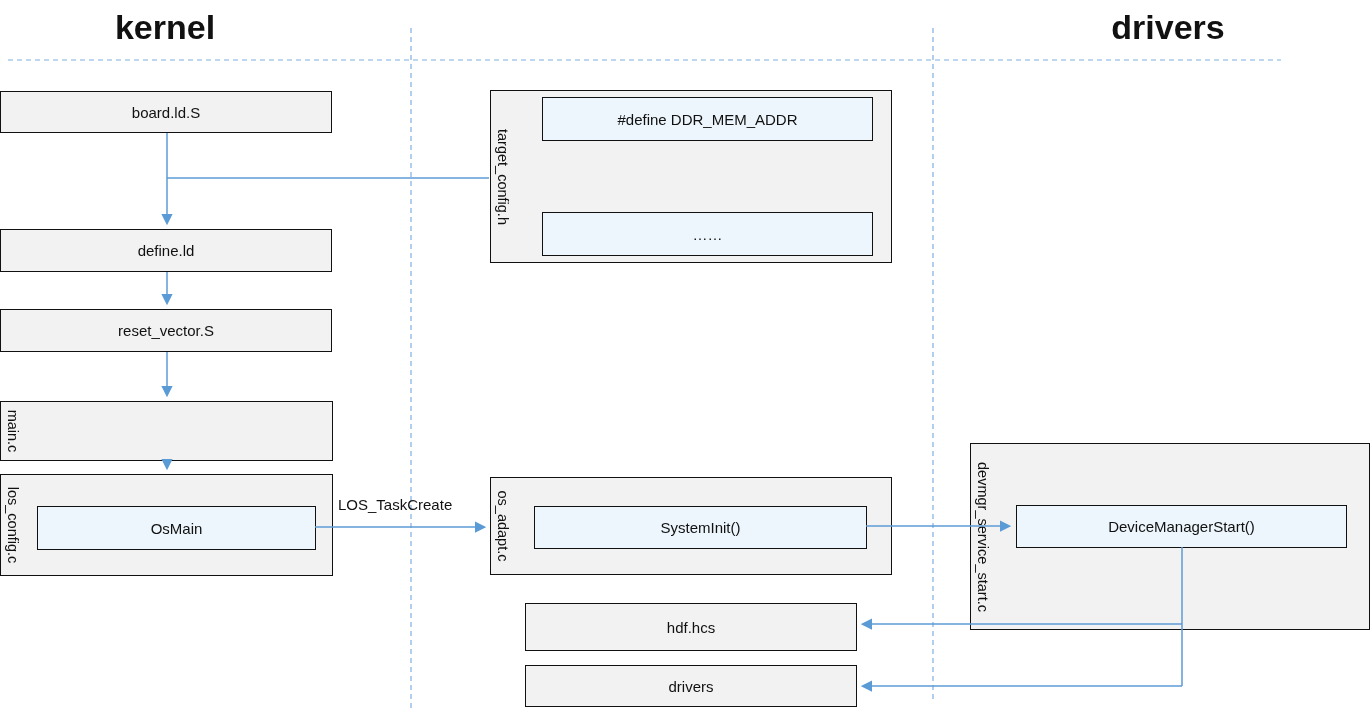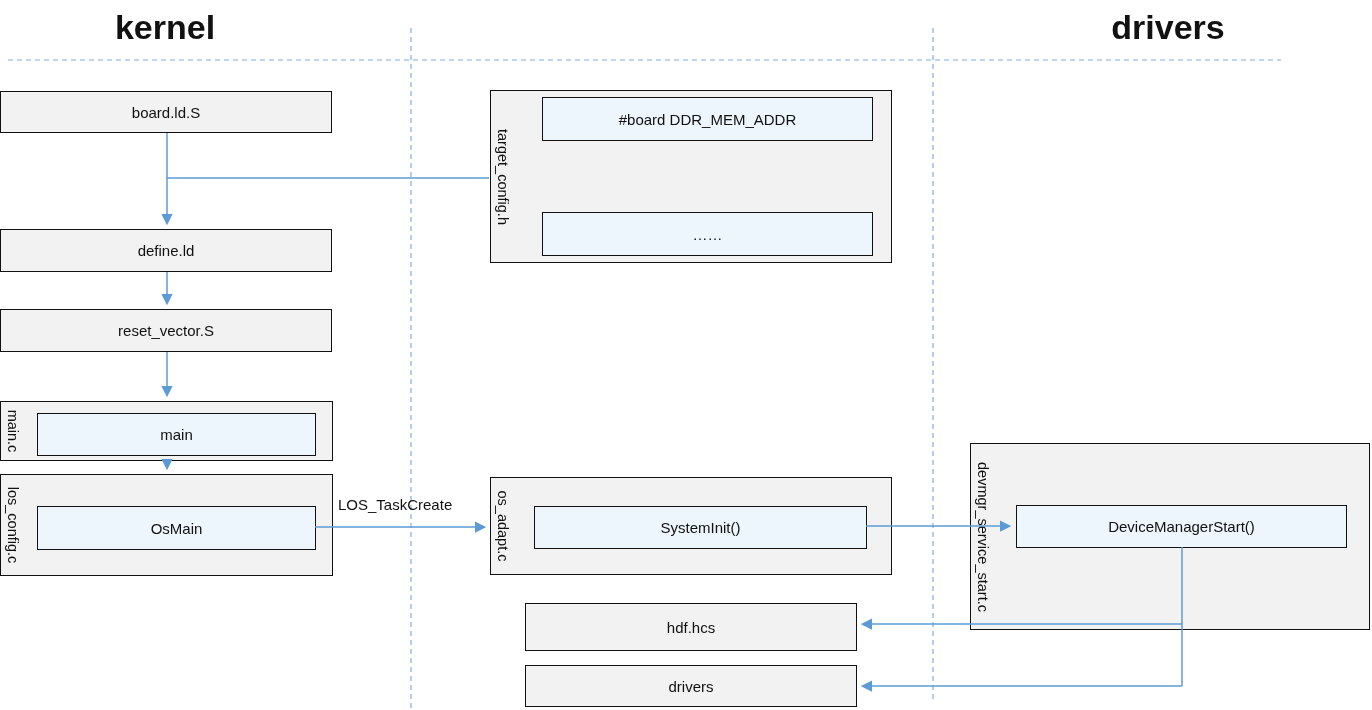--- a/index.html
+++ b/index.html
@@ -55,31 +55,30 @@
 
   <div class="hdr" style="left:30px;width:270px;">kernel</div>
   <div class="hdr" style="left:1033px;width:270px;">drivers</div>
 
   <div class="box z1" style="left:0;top:91px;width:332px;height:42px;">board.ld.S</div>
   <div class="box z1" style="left:0;top:229px;width:332px;height:43px;">define.ld</div>
   <div class="box z1" style="left:0;top:309px;width:332px;height:43px;text-align:right;">reset_vector.S</div>
 
   <div class="group z1" style="left:0;top:401px;width:333px;height:60px;">
     <div class="vlabel">main.c</div>
-    <div class="inner" style="left:36px;top:11px;width:279px;height:43px;">main</div>
   </div>
 
   <div class="group z1" style="left:0;top:474px;width:333px;height:102px;">
     <div class="vlabel">los_config.c</div>
     <div class="inner" style="left:36px;top:31px;width:279px;height:44px;">OsMain</div>
   </div>
 
   <div class="group z1" style="left:490px;top:90px;width:402px;height:173px;">
     <div class="vlabel">target_config.h</div>
-    <div class="inner" style="left:51px;top:6px;width:331px;height:44px;">#board DDR_MEM_ADDR</div>
+    <div class="inner" style="left:51px;top:6px;width:331px;height:44px;">#define DDR_MEM_ADDR</div>
     <div class="inner" style="left:51px;top:121px;width:331px;height:44px;">……</div>
   </div>
 
   <div class="group z1" style="left:490px;top:477px;width:402px;height:98px;">
     <div class="vlabel">os_adapt.c</div>
     <div class="inner" style="left:43px;top:28px;width:333px;height:43px;text-align:center;">SystemInit()</div>
   </div>
 
   <div class="box z1" style="left:525px;top:603px;width:332px;height:48px;">hdf.hcs</div>
   <div class="box z1" style="left:525px;top:665px;width:332px;height:42px;">drivers</div>

